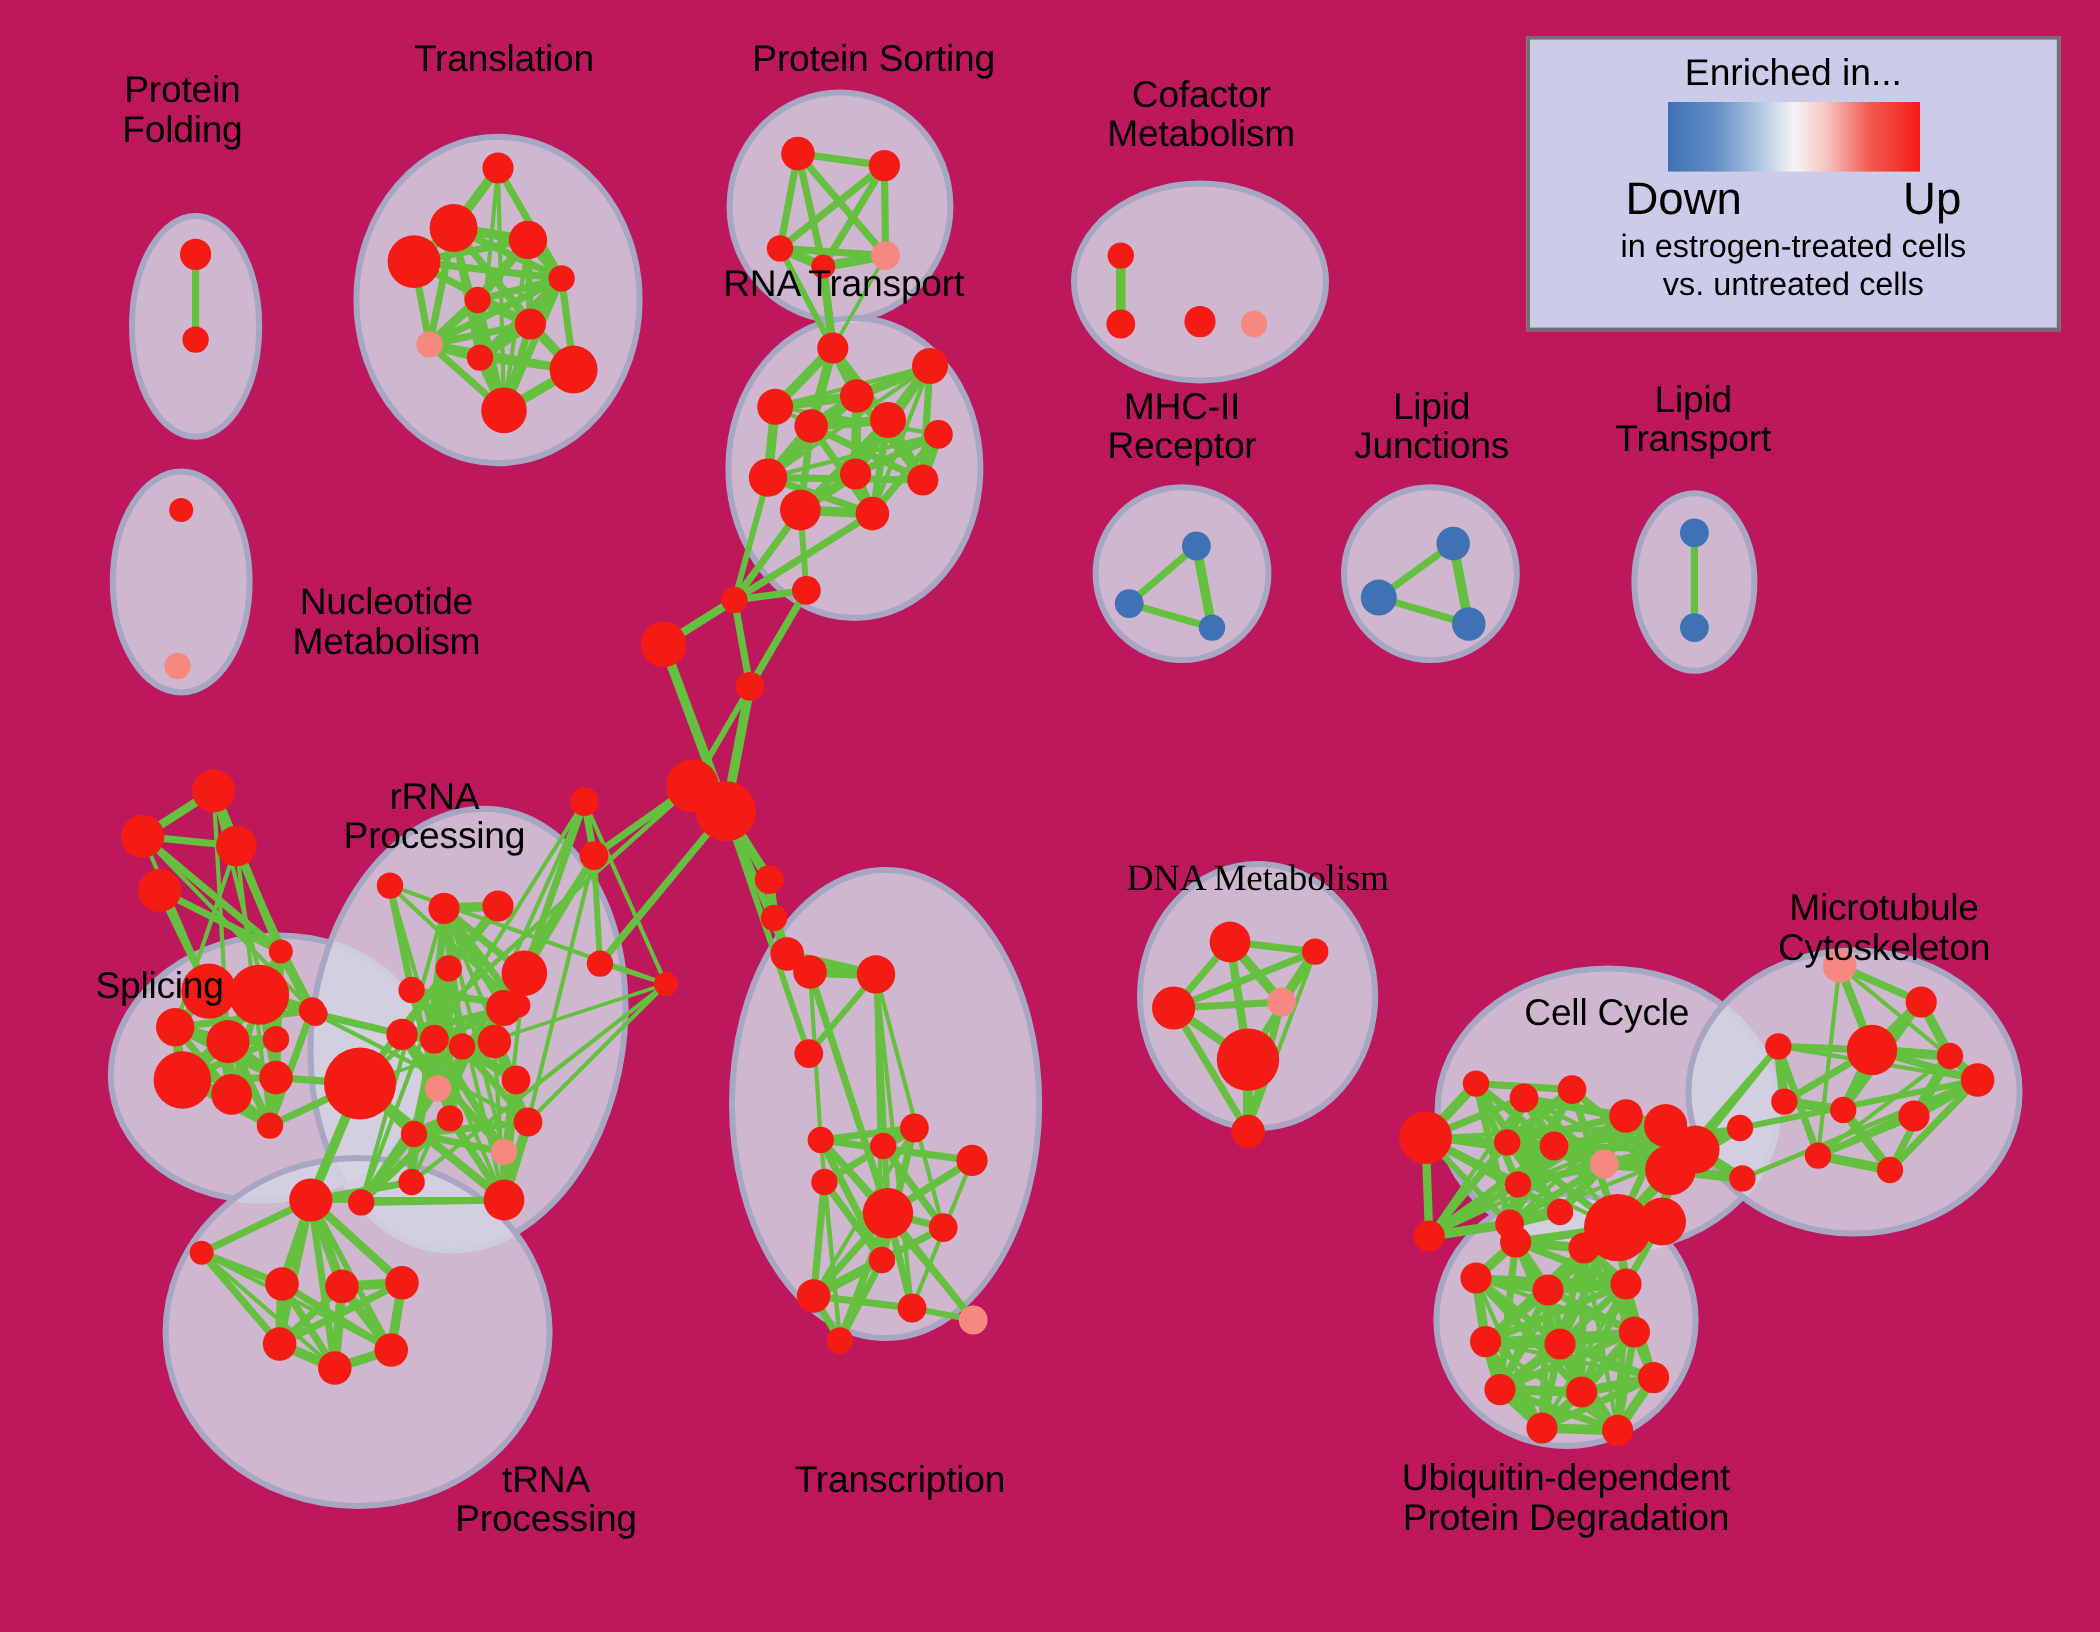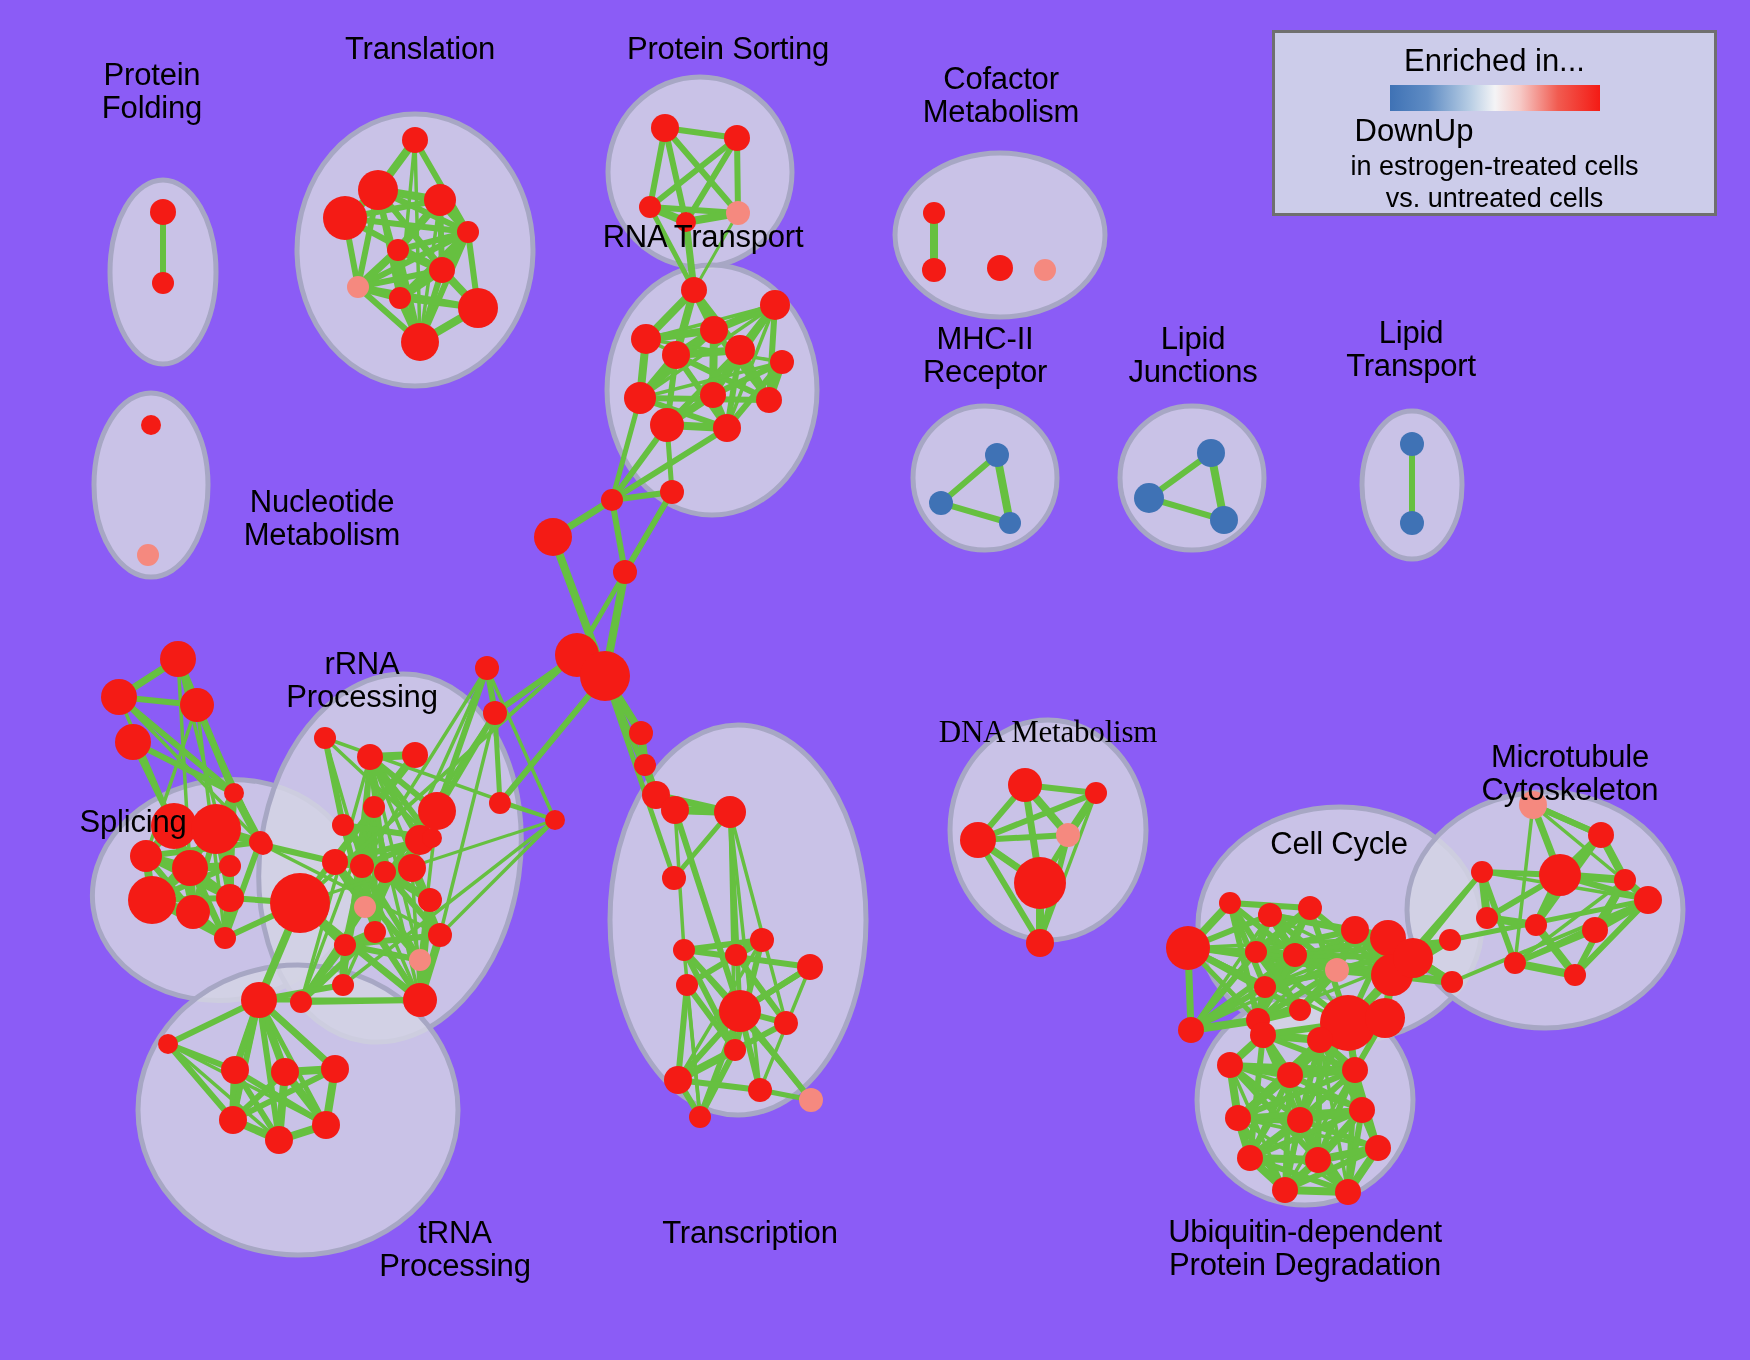--- a/index.html
+++ b/index.html
@@ -3,52 +3,52 @@
 <meta charset="utf-8">
 <title>Enrichment Map Network</title>
 <style>
   html,body{margin:0;padding:0;}
   body{
     width:1750px;height:1360px;
     background:#ccccea;
     font-family:"Liberation Sans", sans-serif;
     overflow:hidden;
   }
-  #stage{position:relative;width:1750px;height:1360px;background:#8b5cf6;}
+  #stage{position:relative;width:1750px;height:1360px;background:#be185d;}
   svg#net{position:absolute;left:0;top:0;width:1750px;height:1360px;display:block;}
   .cluster-label{
     position:absolute;
     color:#000;
     font-size:31px;
     line-height:1.07;
     font-family:"Liberation Sans", sans-serif;
     white-space:pre;
     letter-spacing:-0.2px;
   }
   .ta-c{text-align:center;transform:translateX(-50%);}
   #legend{
     position:absolute;
     left:1272px;top:30px;
-    width:445px;height:186px;
+    width:445px;height:246px;
     background:#ccccea;
     border:3px solid #6f6f6f;
     box-sizing:border-box;
     display:flex;flex-direction:column;align-items:center;
   }
   #legend-title{
     font-size:31px;color:#000;margin-top:10px;
     font-family:"Liberation Sans", sans-serif;
   }
   #legend-bar{
     width:210px;height:58px;margin-top:6px;
     background:linear-gradient(to right,#3f72b5 0%,#5f8cc4 18%,#b7cde4 38%,#f4f4f6 50%,#f6c9c6 62%,#f15b50 80%,#f41b15 100%);
   }
   #legend-ends{
-    width:280px;display:flex;justify-content:flex-start;
-    font-size:31px;color:#000;margin-top:2px;
+    width:280px;display:flex;justify-content:space-between;
+    font-size:38px;color:#000;margin-top:2px;
   }
   .legend-cap{font-size:27px;color:#000;line-height:1.12;text-align:center;margin-top:2px;}
 </style>
 </head>
 <body>
 
 <div id="stage">
 
   <svg id="net" viewBox="0 0 1750 1360" xmlns="http://www.w3.org/2000/svg">
     <g id="g-clusters">

